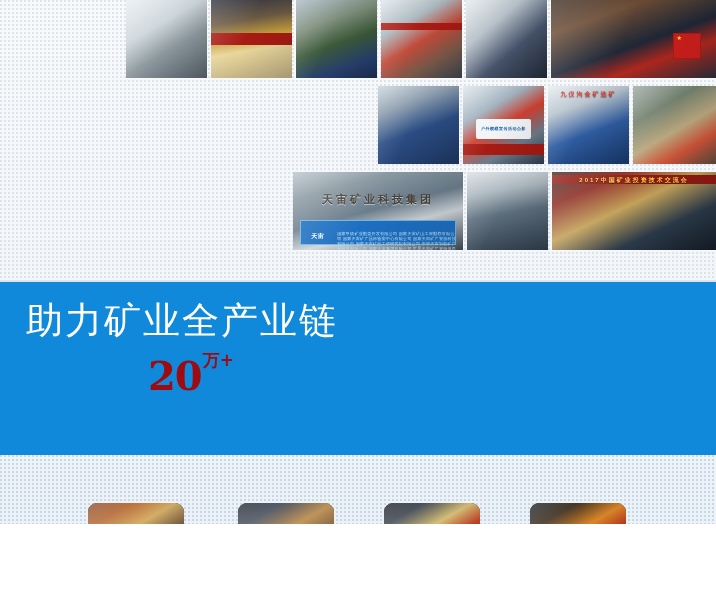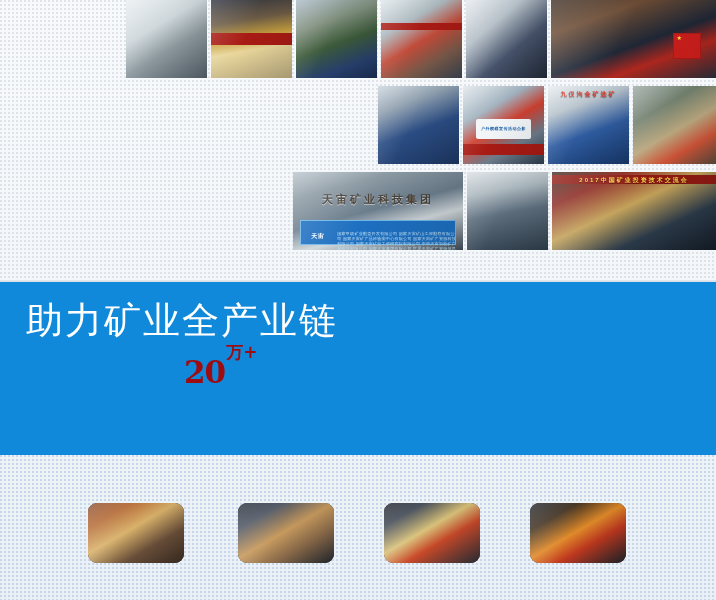--- a/index.html
+++ b/index.html
@@ -1,21 +1,21 @@
 <!DOCTYPE html>
 <html><head>
 <meta charset="utf-8">
 <style>
   html,body{margin:0;padding:0;}
   body{
     width:716px;height:600px;overflow:hidden;
     font-family:"Liberation Sans","DejaVu Sans",sans-serif;
     background:#ffffff;
   }
-  #page{position:relative;width:716px;height:600px;overflow:hidden;background:#e5e5e5;}
+  #page{position:relative;width:716px;height:524px;overflow:hidden;background:#e5e5e5;}
 
   
   .band{position:absolute;left:0;width:716px;}
   .band-top{
     top:0;height:282px;
     background:
       radial-gradient(circle at 1px 1px, rgba(170,180,195,0.30) 0.9px, transparent 1.1px) 0 0/4px 4px,
       linear-gradient(#f7f9fb,#f4f7f9);
   }
   .band-bottom{
@@ -42,24 +42,23 @@
     white-space:nowrap;
   }
   .banner-line2{
     position:absolute;left:148px;top:76px;
     white-space:nowrap;line-height:1;
     display:flex;align-items:flex-end;
   }
   .big-num{
     font-family:"DejaVu Serif","Liberation Serif",serif;
     font-weight:700;
-    font-size:31px;line-height:0.92;
+    font-size:40px;line-height:0.92;
     color:#9e0b11;
     letter-spacing:-1px;
-    margin-left:36px;
   }
   .sup{
     font-family:"DejaVu Sans","Liberation Sans",sans-serif;
     font-weight:700;
     font-size:17px;
     color:#9e0b11;
     position:relative;
     top:-26px;
     margin-left:1px;
     letter-spacing:0px;

